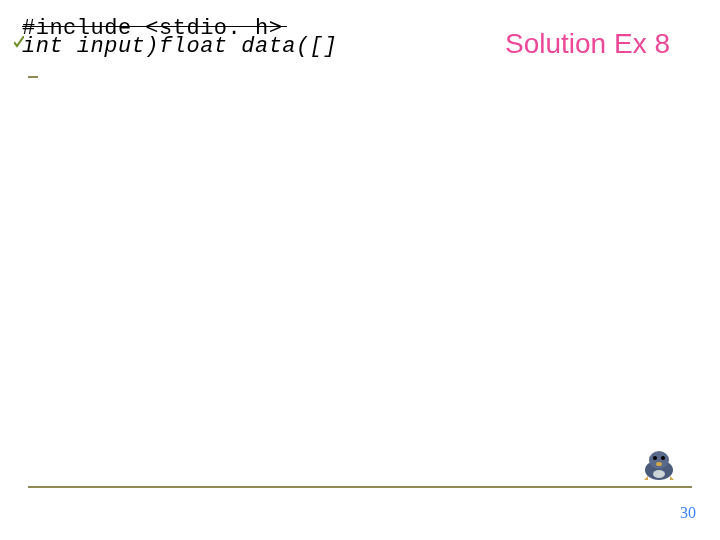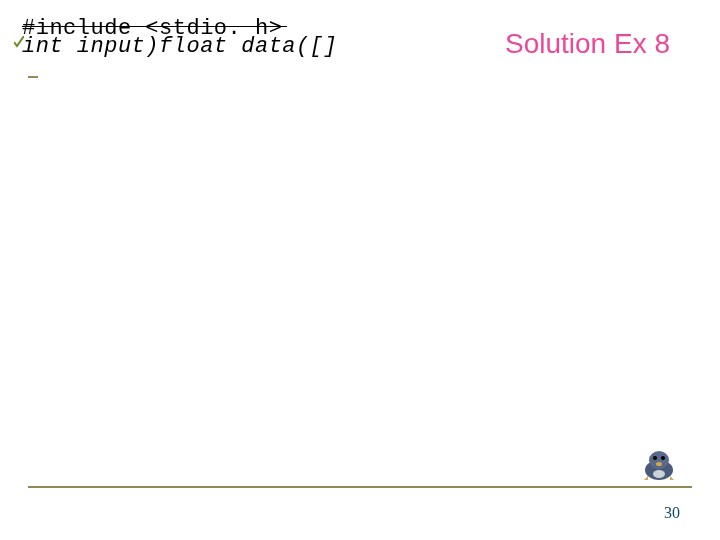--- a/index.html
+++ b/index.html
@@ -71,24 +71,24 @@
   .mascot {
     position: absolute;
     bottom: 58px;
     right: 40px;
     width: 42px;
     height: 42px;
   }
   .page-number {
     position: absolute;
     bottom: 18px;
-    right: 40px;
+    right: 24px;
     font-family: 'Times New Roman', serif;
     font-size: 16px;
-    color: #0c4a6e;
+    color: #3b82f6;
   }
 </style>
 </head>
 <body>
 
 <div class="code-line-1">#include &lt;stdio. h&gt;</div>
 <div class="underline-1"></div>
 
 <svg class="tick-mark" viewBox="0 0 10 12">
   <path d="M0 6 L3 10 L10 0" stroke="#6b8e23" stroke-width="2" fill="none"></path>

